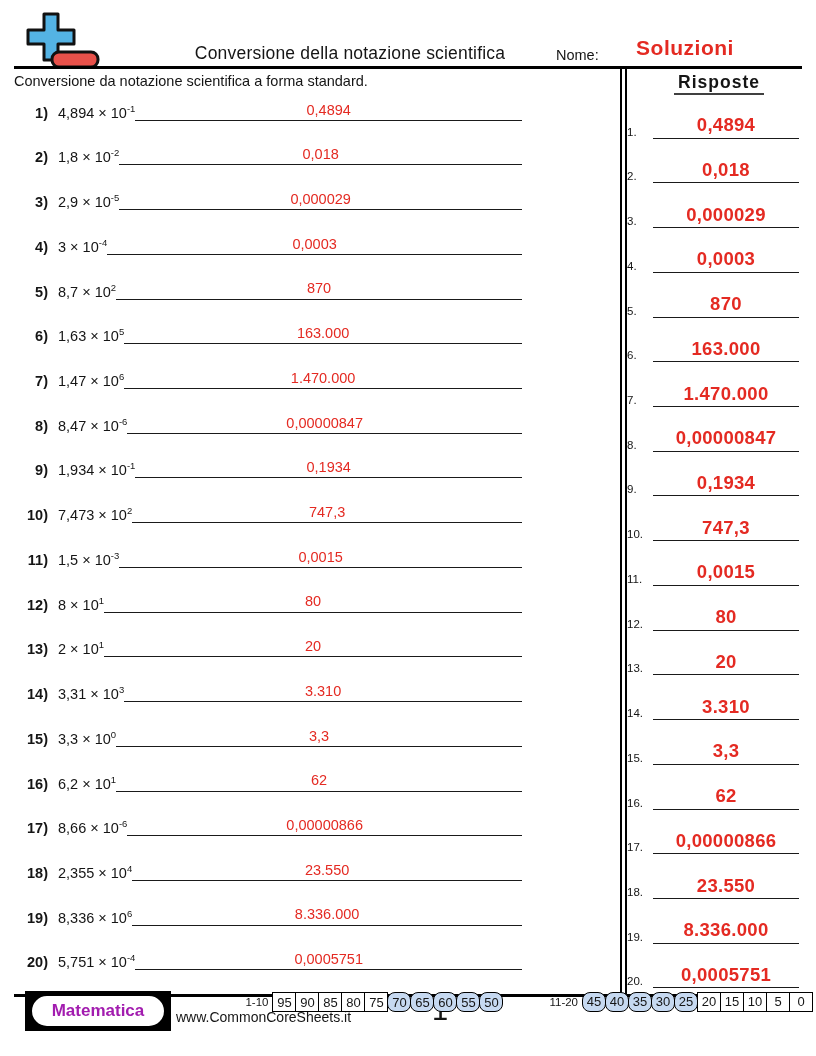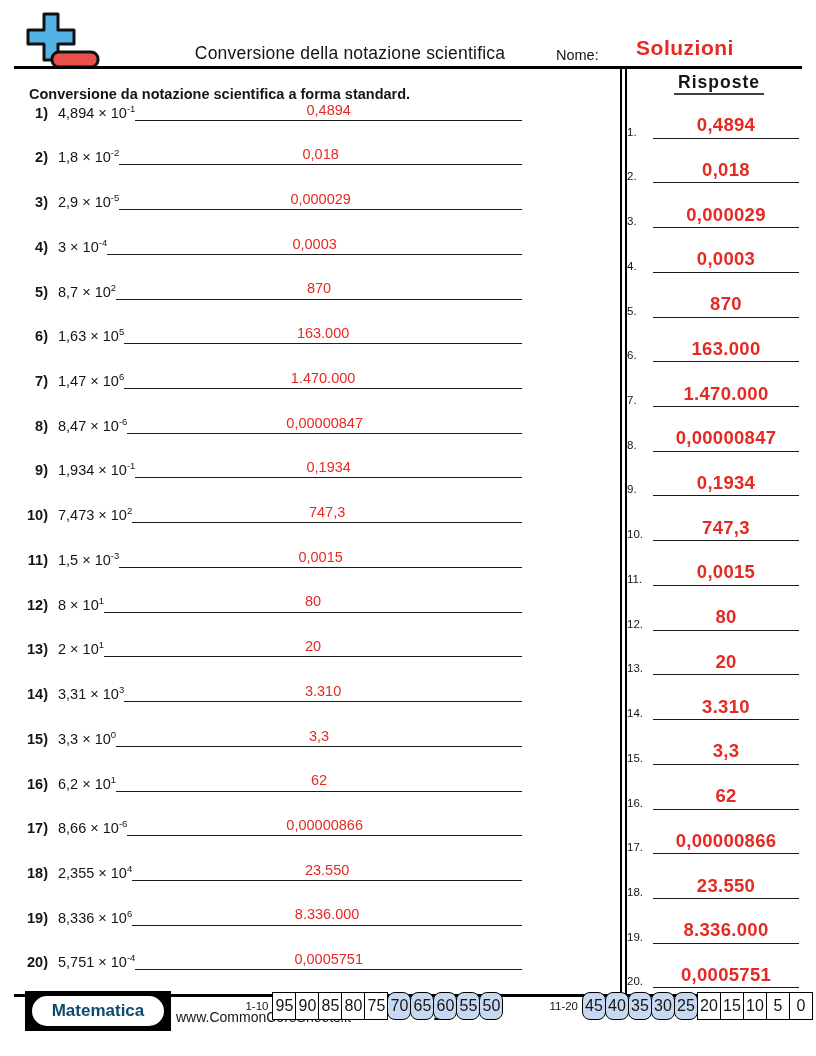--- a/index.html
+++ b/index.html
@@ -12,21 +12,21 @@
   *{margin:0;padding:0;box-sizing:border-box;}
   body{background:#888;font-family:"Liberation Sans",sans-serif;}
   .page{position:relative;width:816px;height:1056px;background:#fff;margin:0 auto;overflow:hidden;color:var(--ink);}
 
   
   .logo{position:absolute;left:18px;top:10px;width:88px;height:60px;}
   .title{position:absolute;left:150px;top:43px;width:400px;text-align:center;font-size:17.5px;letter-spacing:.2px;}
   .name-label{position:absolute;left:556px;top:47px;font-size:14.5px;}
   .name-value{position:absolute;left:615px;top:36px;width:140px;text-align:center;font-size:21px;font-weight:bold;color:var(--answer-red);letter-spacing:.5px;}
   .header-rule{position:absolute;left:14px;top:66px;width:788px;height:3px;background:#000;}
-  .instruction{position:absolute;left:29px;top:73px;font-size:14.5px;font-weight:bold;margin-top:13px;}
+  .instruction{position:absolute;left:14px;top:73px;font-size:14.5px;font-weight:normal;}
 
   
   .col-sep{position:absolute;left:620px;top:68px;height:926px;width:7px;border-left:2px solid #000;border-right:2px solid #000;}
 
   
   .risposte{position:absolute;left:636px;top:72px;width:166px;text-align:center;font-size:17.5px;font-weight:bold;letter-spacing:1px;}
   .risposte span{border-bottom:2px solid #404040;padding:0 4px 1px 4px;}
 
   
   .problems{position:absolute;left:22px;top:76px;width:500px;}
@@ -40,29 +40,29 @@
   
   .answers{position:absolute;left:627px;top:94px;width:172px;}
   .ans-row{height:44.72px;display:flex;align-items:flex-end;}
   .ans-num{width:26px;font-size:11.5px;white-space:nowrap;padding-bottom:1px;}
   .ans-line{flex:1;border-bottom:1.7px solid #1a1a1a;text-align:center;}
   .ans-val{display:inline-block;color:var(--answer-red);font-size:18.5px;font-weight:bold;line-height:1.05;padding-bottom:3px;letter-spacing:.3px;}
 
   
   .footer-rule{position:absolute;left:14px;top:994px;width:788px;height:3px;background:#000;}
   .brand-box{position:absolute;left:25px;top:991px;width:146px;height:40px;background:#000;padding:3px 5px;z-index:3;}
-  .brand-pill{width:100%;height:100%;background:#fff;border:2.5px solid #000;border-radius:17px;display:flex;align-items:center;justify-content:center;font-weight:bold;font-size:17px;color:#0c4a6e;}
+  .brand-pill{width:100%;height:100%;background:#fff;border:2.5px solid #000;border-radius:17px;display:flex;align-items:center;justify-content:center;font-weight:bold;font-size:17px;color:#a21caf;}
   .site-url{position:absolute;left:176px;top:1009px;font-size:14px;}
   .page-number{position:absolute;left:420px;top:994px;width:40px;text-align:center;font-size:29px;}
   .grading{position:absolute;right:3px;top:992px;display:flex;z-index:2;}
   .grow{display:flex;align-items:center;justify-content:flex-end;}
   .grow + .grow{margin-top:-1px;margin-left:46px;}
   .glabel{font-size:11.5px;margin-right:5px;white-space:nowrap;}
   .gcells{display:flex;}
-  .gcell{width:24px;height:28px;border:1px solid #000;margin-left:-1px;display:flex;align-items:center;justify-content:center;font-size:16px;background:#fff;}
+  .gcell{width:24px;height:20px;border:1px solid #000;margin-left:-1px;display:flex;align-items:center;justify-content:center;font-size:13px;background:#fff;}
   .gcell.hl{background:var(--cell-blue);border-radius:8px;}
 </style>
 </head>
 <body>
 
 <div class="page">
 
   <div class="logo">
     <svg width="88" height="60" viewBox="0 0 88 60">
       <path d="M26 4 h14 v16 h16 v14 h-16 v16 h-14 v-16 h-16 v-14 h16 z" fill="var(--plus-blue)" stroke="#111" stroke-width="3" stroke-linejoin="round"></path>

